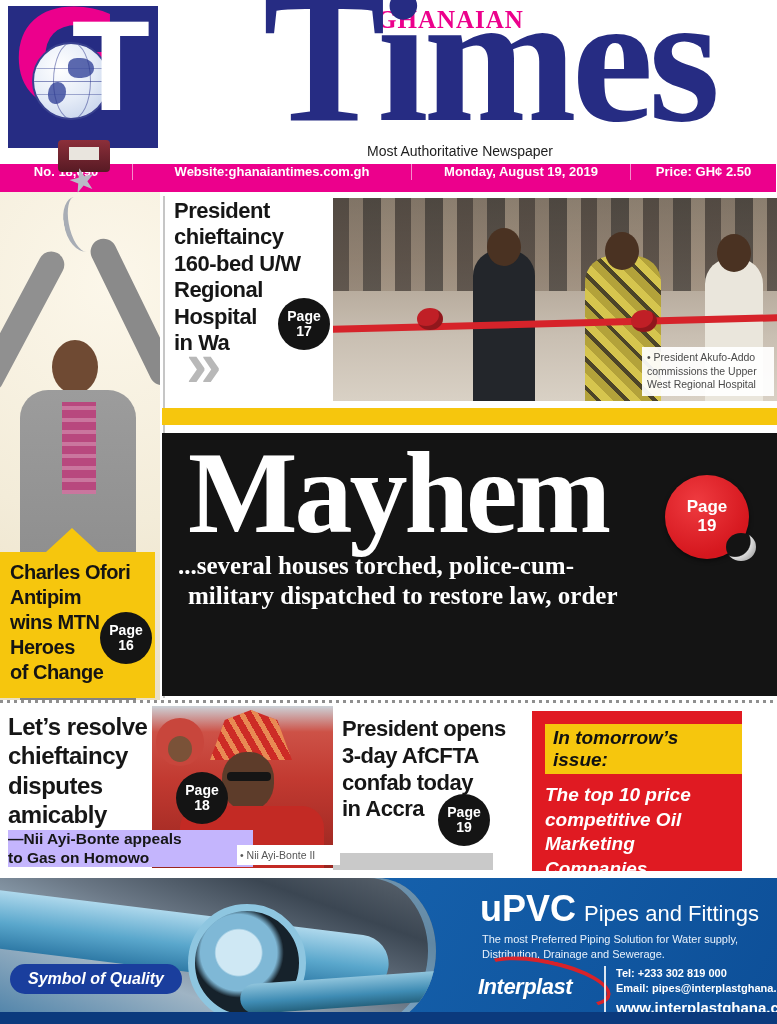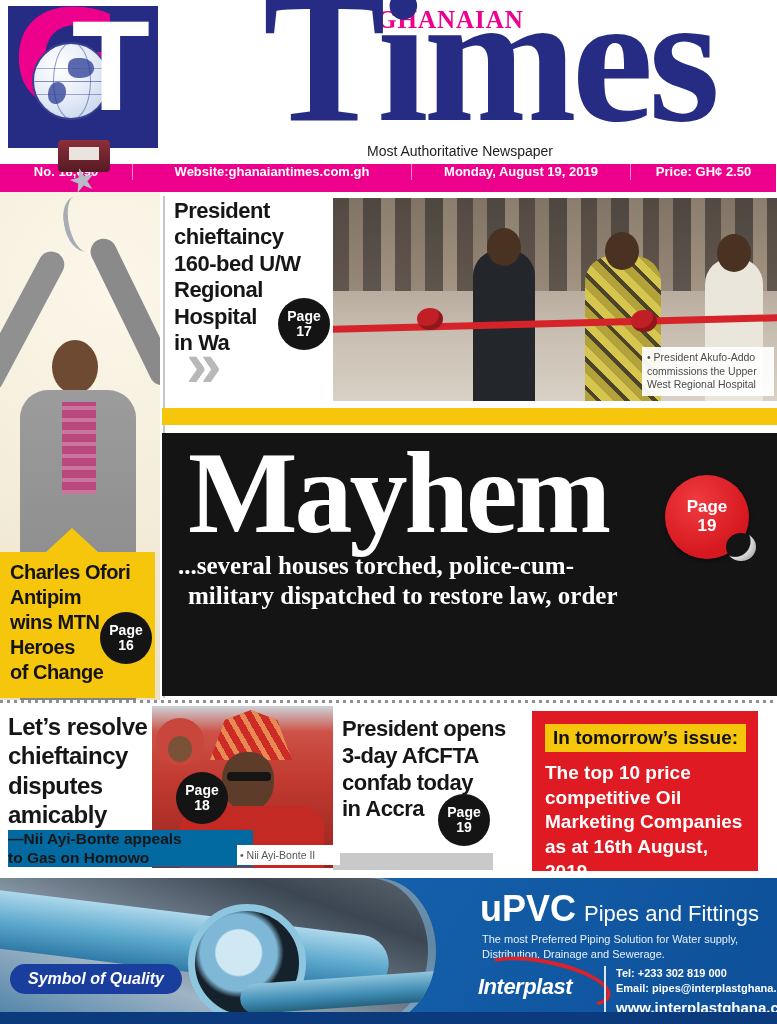--- a/index.html
+++ b/index.html
@@ -118,39 +118,39 @@
   .sticker::after{content:"";position:absolute;right:-7px;bottom:-2px;width:30px;height:28px;border-radius:50%;
           background:radial-gradient(circle at 30% 30%,#141414 52%,#dcdcdc 56%,#9a9a9a 90%,#141414 95%);}
 
   .dotted-sep{position:absolute;left:0;top:700px;width:777px;height:3px;
           background-image:repeating-linear-gradient(90deg,#8f8f8f 0 3px,transparent 3px 7px);}
 
   
   .story-chief{position:absolute;left:8px;top:712px;width:158px;font-weight:bold;font-size:24px;
           line-height:1.22;color:#161616;letter-spacing:-0.5px;z-index:3;}
   .chief-byline{position:absolute;left:8px;top:830px;width:245px;font-weight:bold;font-size:15.5px;
-          line-height:1.2;color:#161616;z-index:4;background:#0369a1;}
+          line-height:1.2;color:#161616;z-index:4;background:#c4b5fd;}
   .photo-chief{position:absolute;left:152px;top:706px;width:181px;height:162px;overflow:hidden;
           background:linear-gradient(180deg,#ccd2d8 0%,#cd5247 16%,#c23a31 45%,#99251f 100%);}
   .chief-lady{position:absolute;left:4px;top:12px;width:48px;height:48px;border-radius:50%;background:#c8463c;}
   .chief-lady::after{content:"";position:absolute;left:12px;top:18px;width:24px;height:26px;border-radius:50%;background:#7a5238;}
   .chief-cap{position:absolute;left:58px;top:4px;width:82px;height:50px;background:#cd2b26;
           clip-path:polygon(0 100%,18% 20%,50% 0,82% 20%,100% 100%);
           background-image:repeating-linear-gradient(60deg,rgba(255,215,120,.55) 0 5px,transparent 5px 12px);}
   .chief-head{position:absolute;left:70px;top:46px;width:52px;height:58px;border-radius:46%;background:#5d3c2a;}
   .chief-glasses{position:absolute;left:75px;top:66px;width:44px;height:9px;border-radius:4px;background:#151515;}
   .chief-body{position:absolute;left:28px;top:100px;width:144px;height:62px;border-radius:22px 22px 0 0;background:#c32a24;}
   .chief-caption{position:absolute;left:237px;top:845px;width:97px;background:#ffffff;z-index:5;
           font-size:10.5px;color:#555;padding:4px 3px;}
 
   .story-afcfta{position:absolute;left:342px;top:716px;width:195px;font-weight:bold;font-size:22px;
           line-height:1.22;color:#161616;letter-spacing:-0.5px;}
   .gray-bar{position:absolute;left:333px;top:853px;width:160px;height:17px;background:#c9c9c9;}
 
-  .promo{position:absolute;left:532px;top:711px;width:226px;height:160px;background:#e01a22;}
+  .promo{position:absolute;left:532px;top:711px;width:210px;height:160px;background:#e01a22;font-style:italic;}
   .promo-label{display:inline-block;margin:13px 0 0 13px;background:#f6c60d;color:#111;
           font-weight:bold;font-size:19px;padding:3px 8px;}
   .promo-text{margin:9px 13px 0 13px;color:#fff;font-weight:bold;font-size:19px;line-height:1.3;}
 
   
   .ad{position:absolute;left:0;top:878px;width:777px;height:146px;overflow:hidden;
           background:linear-gradient(120deg,#2a74c0 0%,#1560ab 45%,#0d4f98 100%);}
   .ad-photo{position:absolute;left:0;top:0;width:436px;height:146px;overflow:hidden;
           border-top-right-radius:130px 160px;border-bottom-right-radius:130px 160px;
           background:linear-gradient(200deg,#5d6670 0%,#3b4652 22%,#6b7886 45%,#9fb4c4 68%,#4a80a8 100%);

